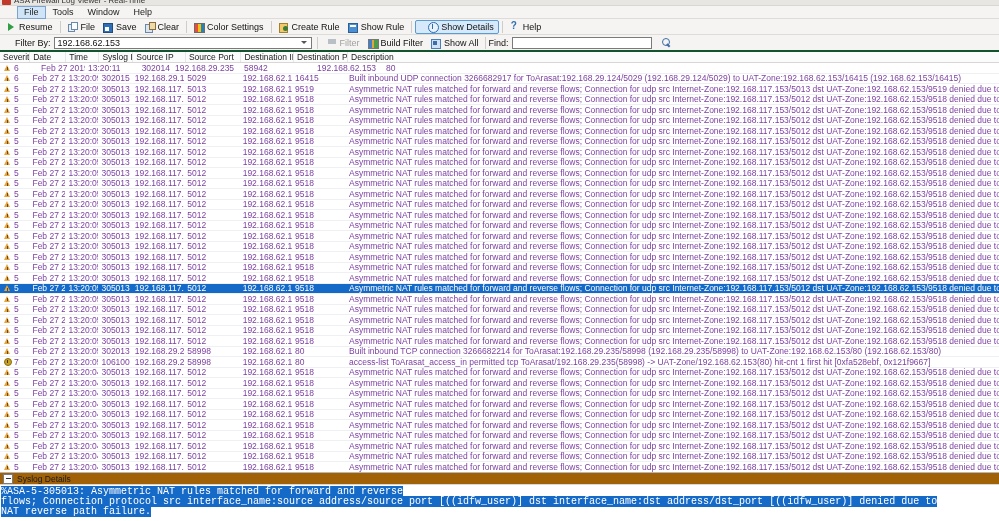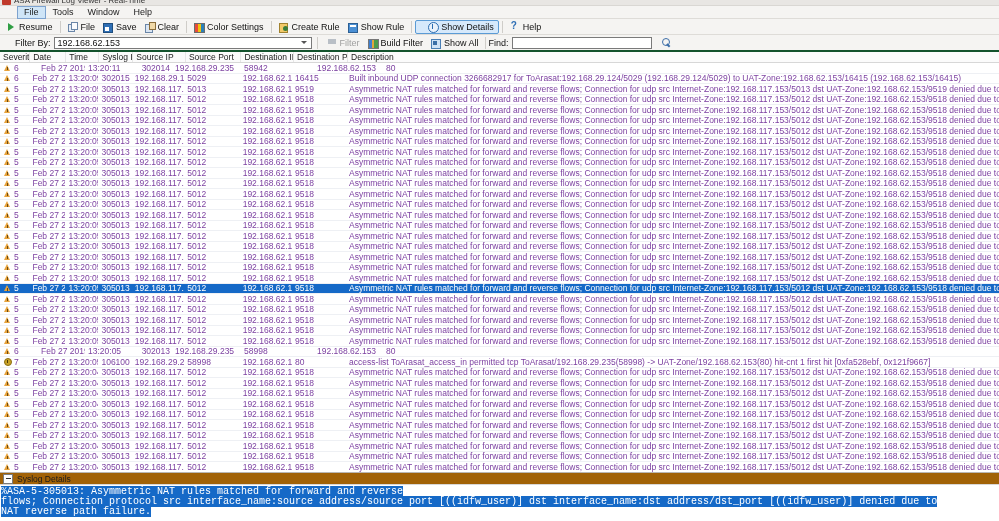--- a/index.html
+++ b/index.html
@@ -589,20 +589,21 @@
             <span class="sevico warn"></span>
             <span>6</span>
           </div>
           <div class="cell c1">Feb 27 2019</div>
           <div class="cell c2">13:20:05</div>
           <div class="cell c3v">302013</div>
           <div class="cell c4">192.168.29.235</div>
           <div class="cell c5">58998</div>
           <div class="cell c6">192.168.62.153</div>
           <div class="cell c7">80</div>
+          <div class="cell c8 desc">Built inbound TCP connection 3266682214 for ToArasat:192.168.29.235/58998 (192.168.29.235/58998) to UAT-Zone:192.168.62.153/80 (192.168.62.153/80)</div>
         </div>
         <div class="row">
           <div class="cell c0 sev">
             <span class="sevico info"></span>
             <span>7</span>
           </div>
           <div class="cell c1">Feb 27 2019</div>
           <div class="cell c2">13:20:05</div>
           <div class="cell c3v">106100</div>
           <div class="cell c4">192.168.29.235</div>

